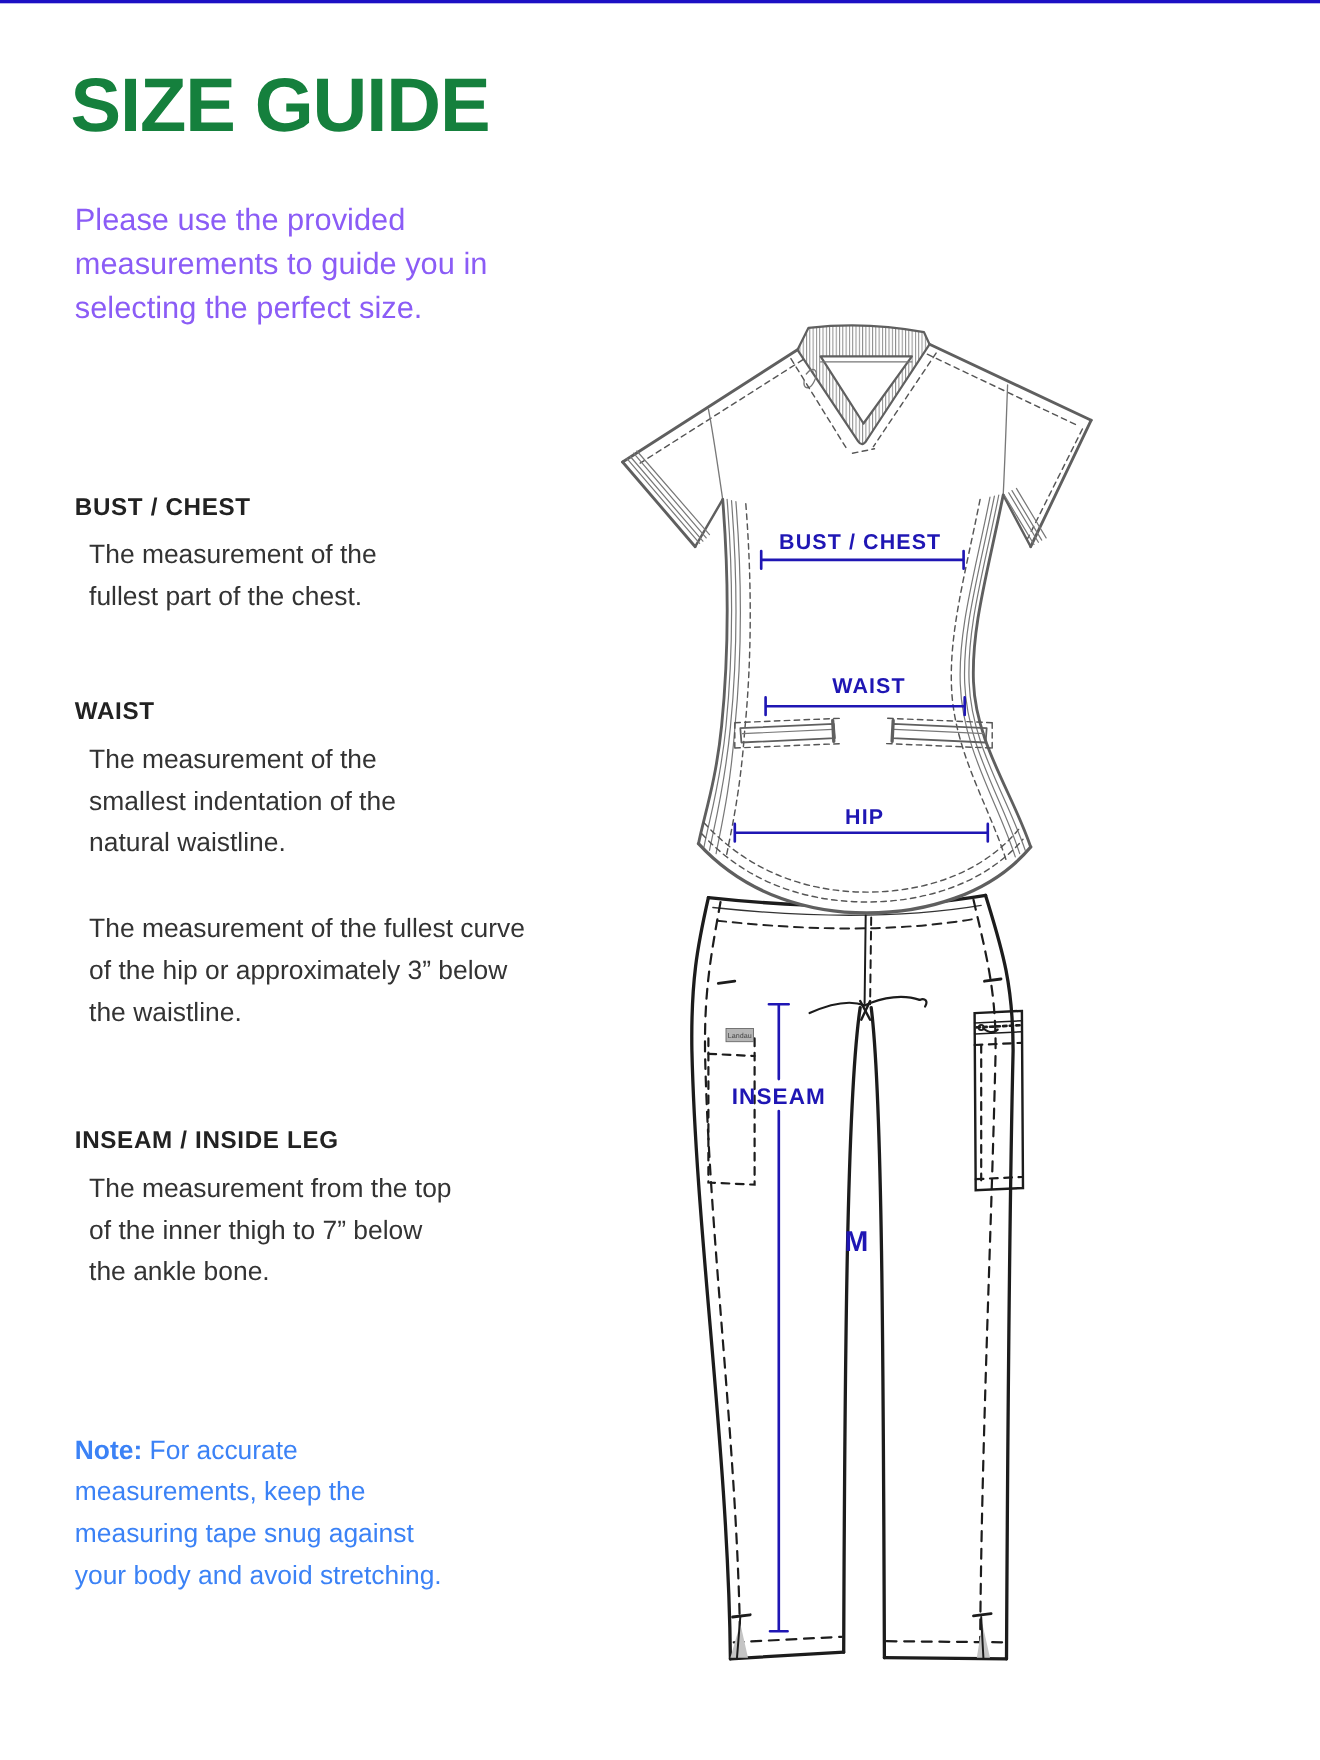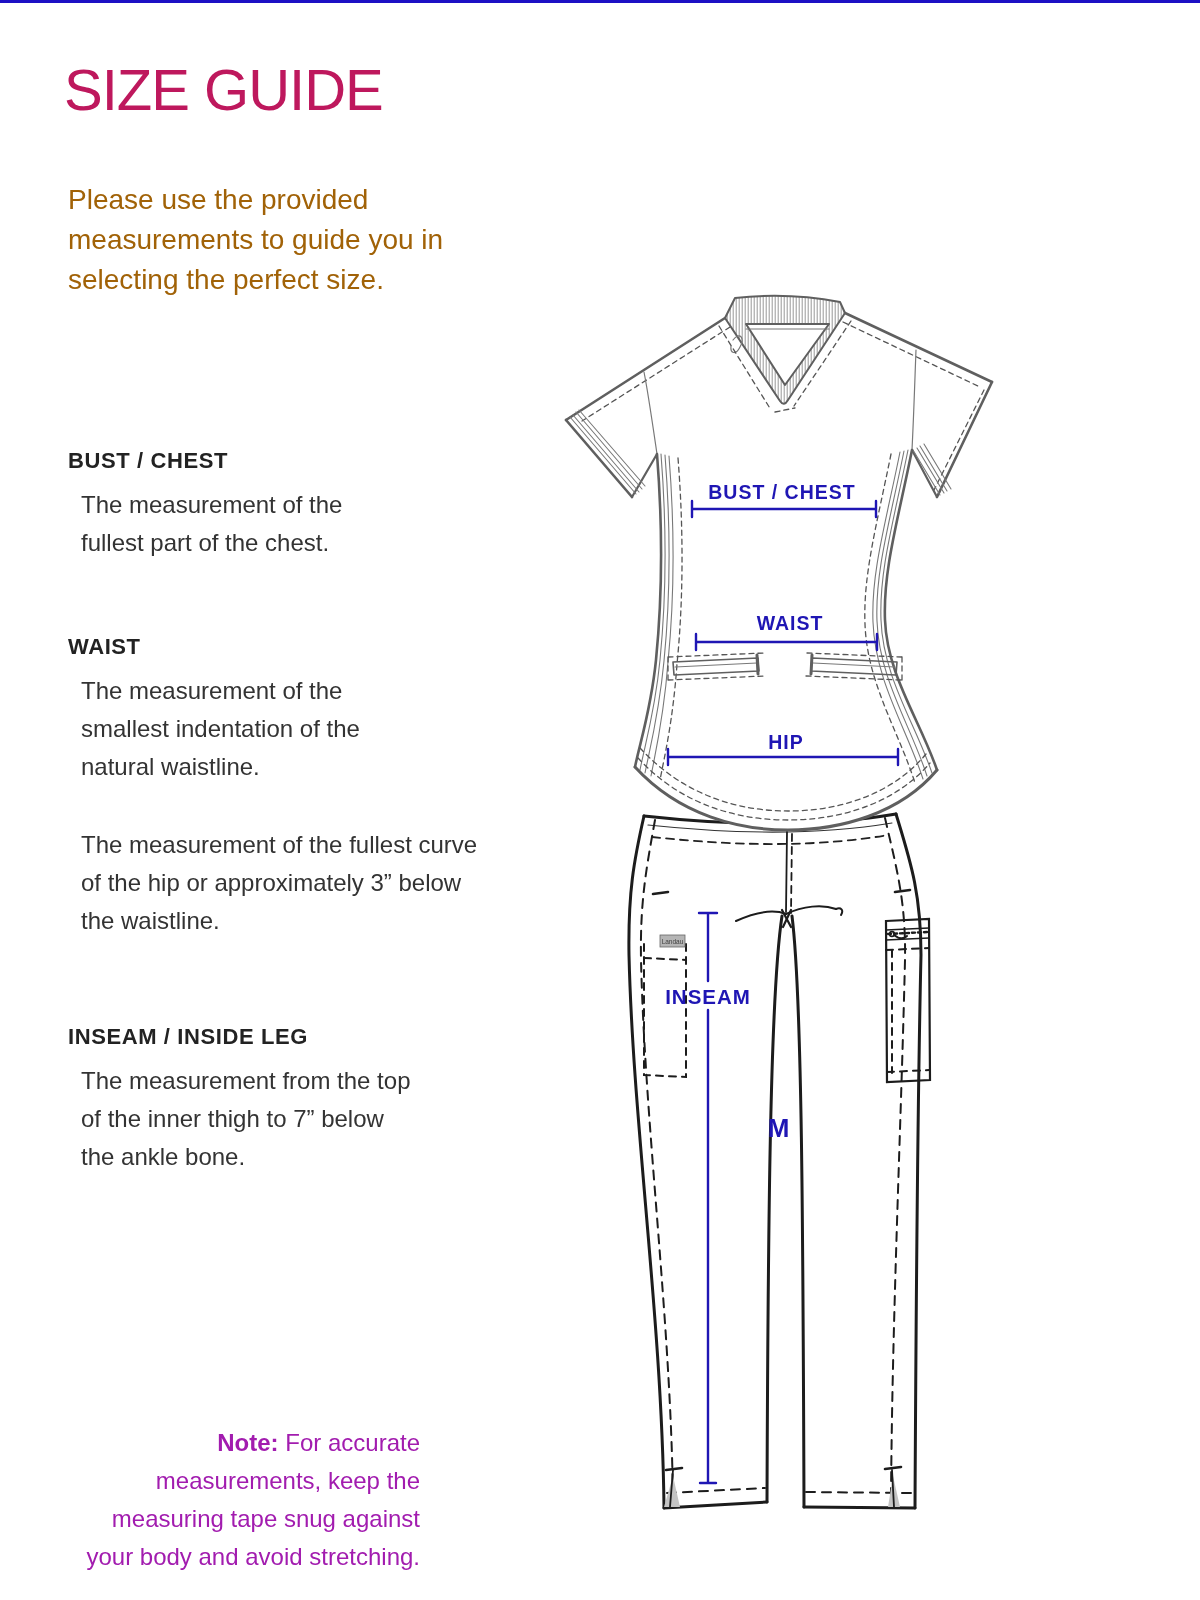--- a/index.html
+++ b/index.html
@@ -1,31 +1,31 @@
 <!DOCTYPE html>
 <html><head>
 <meta charset="utf-8">
 <style>
   * { margin:0; padding:0; box-sizing:border-box; }
   html,body { width:1200px; height:1600px; background:#ffffff; font-family:"Liberation Sans", sans-serif; }
   #page { position:relative; width:1200px; height:1600px; background:#fff; overflow:hidden; }
   #top-accent { position:absolute; top:0; left:0; width:1200px; height:3px; background:#1c10c4; }
 
-  .title { position:absolute; left:64px; top:58px; font-size:58px; font-weight:400; letter-spacing:-1px; color:#be185d; line-height:1.1; }
-  .intro { position:absolute; left:68px; top:180px; width:440px; font-size:28px; line-height:40px; color:#a16207; }
+  .title { position:absolute; left:64px; top:58px; font-size:69px; font-weight:700; letter-spacing:-1px; color:#15803d; line-height:1.1; }
+  .intro { position:absolute; left:68px; top:180px; width:440px; font-size:28px; line-height:40px; color:#8b5cf6; }
 
   .sec { position:absolute; left:68px; }
   .sec h2 { font-size:22px; font-weight:700; letter-spacing:0.6px; color:#222; line-height:30px; }
   .sec p { margin-top:10px; font-size:24px; line-height:38px; color:#333;margin-left:13px; }
   #sec-bust  { top:446px; } #sec-bust p  { max-width:285px; }
   #sec-waist { top:632px; } #sec-waist p { max-width:345px; }
   #sec-hips  { top:816px; } #sec-hips p  { max-width:402px; }
   #sec-inseam{ top:1022px;} #sec-inseam p{ max-width:335px; }
 
-  .note { position:absolute; left:68px; top:1424px; width:352px; font-size:24px; line-height:38px; color:#a21caf;text-align:right; }
+  .note { position:absolute; left:68px; top:1300px; width:352px; font-size:24px; line-height:38px; color:#3b82f6; }
   .note .note-label { font-weight:700; }
 
   #diagram { position:absolute; left:540px; top:280px; width:480px; height:1250px; }
 
   svg text.blue-label { font-family:"Liberation Sans", sans-serif; font-weight:700; fill:#1f16b4; letter-spacing:1px; }
 </style>
 </head>
 <body>
 
 <div id="page">

